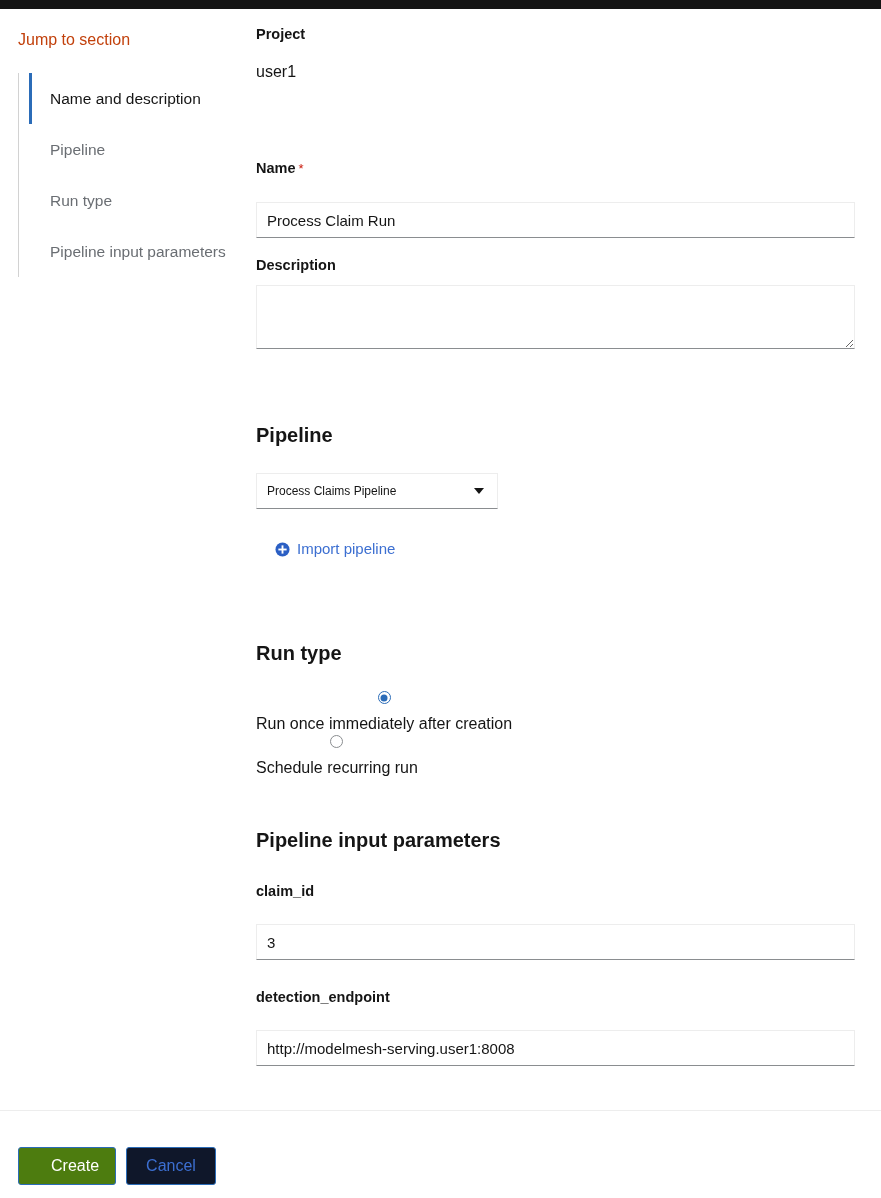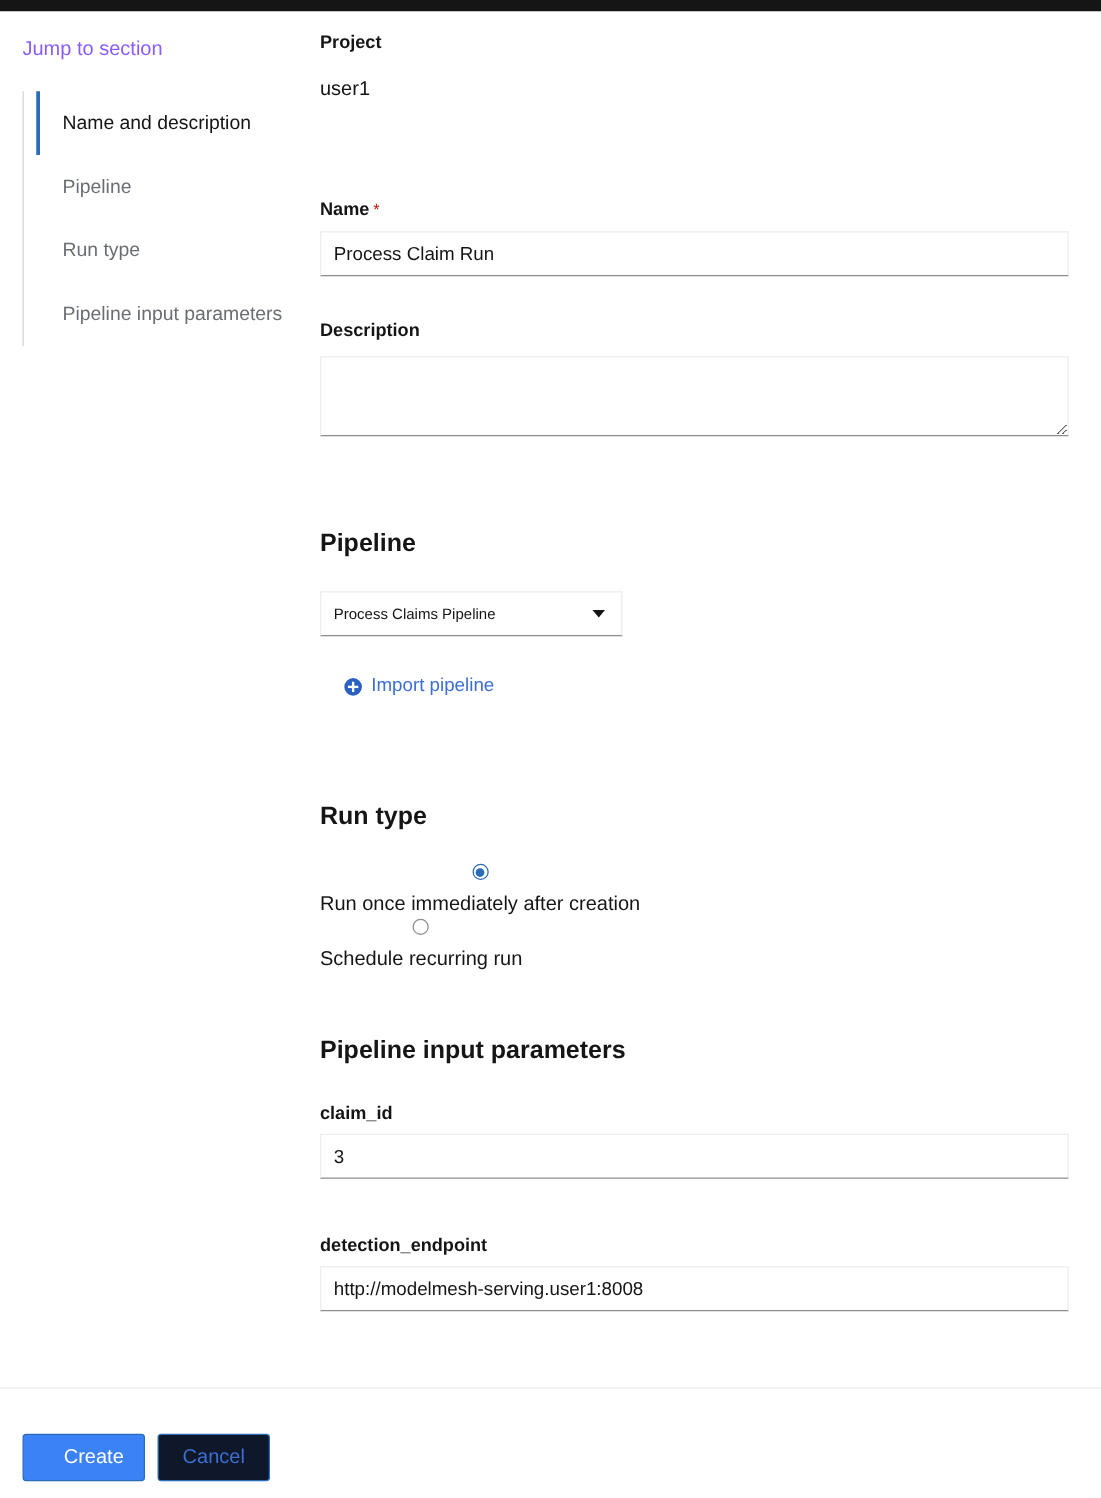--- a/index.html
+++ b/index.html
@@ -36,21 +36,21 @@
     position: absolute;
     top: 0; left: 0;
     width: 236px;
   }
   #jump-title {
     position: absolute;
     left: 18px;
     top: 22px;
     font-size: 16px;
     font-weight: 400;
-    color: #8b5cf6;
+    color: #c2410c;
     white-space: nowrap;
   }
   #jump-list {
     position: absolute;
     left: 18px;
     top: 64px;
     width: 210px;
     border-left: 1px solid #d2d2d2;
     padding-left: 12px;
   }
@@ -110,20 +110,21 @@
     height: 36px;
     border: 1px solid #ededed;
     border-bottom: 1px solid #8a8d90;
     background: #ffffff;
     font-family: "Liberation Sans", sans-serif;
     font-size: 15px;
     color: #151515;
     padding: 0 10px;
     outline: none;
     border-radius: 0;
+    margin-top: 17px;
   }
   .txt-area {
     box-sizing: border-box;
     width: 599px;
     height: 64px;
     border: 1px solid #ededed;
     border-bottom: 1px solid #8a8d90;
     background: #ffffff;
     font-family: "Liberation Sans", sans-serif;
     font-size: 15px;
@@ -250,21 +251,21 @@
     cursor: pointer;
     border-radius: 3px;
     padding: 0 16px;
     height: 38px;
     line-height: 36px;
     text-align: center;
   }
   #btn-create {
     top: 36px;
     left: 18px;
-    background: #3b82f6;
+    background: #4d7c0f;
     border: 1px solid #2b6cb8;
     color: #ffffff;
     min-width: 88px;
     padding-left: 32px;
   }
   #btn-cancel {
     top: 36px;
     left: 126px;
     background: #0f172a;
     border: 1px solid #2b6cb8;

